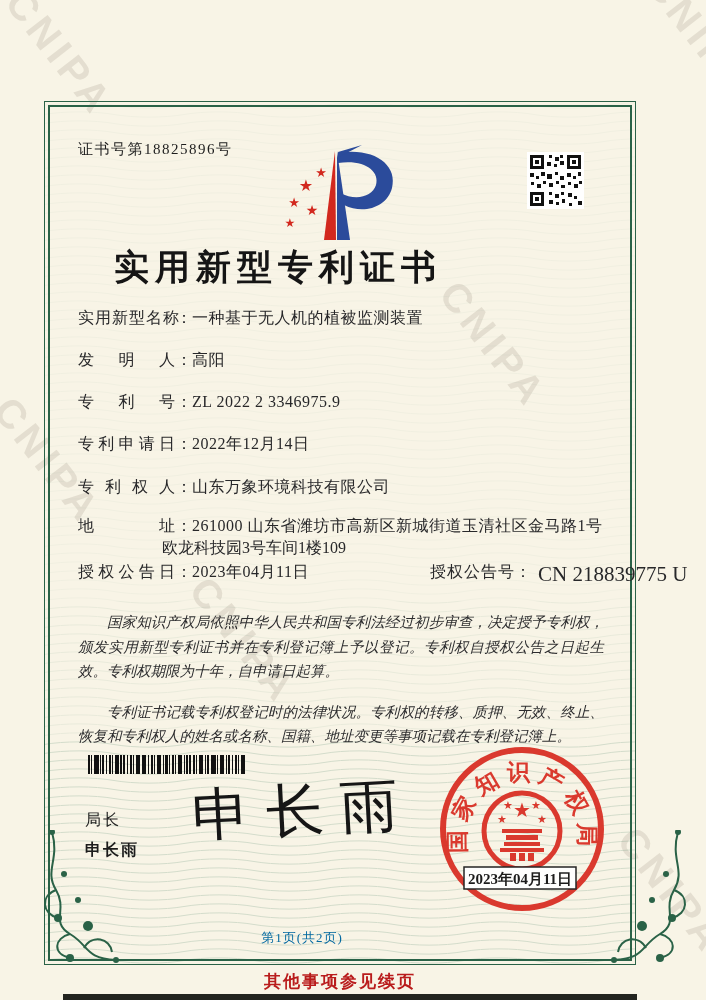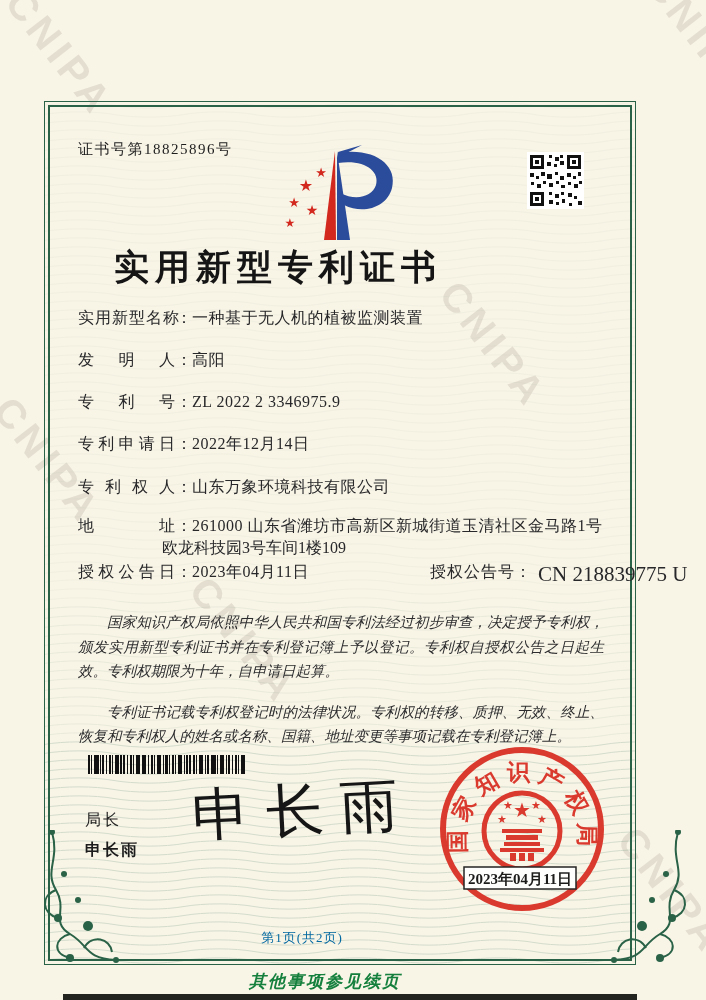--- a/index.html
+++ b/index.html
@@ -90,23 +90,23 @@
     letter-spacing:16px;white-space:nowrap;
     transform:rotate(-3deg);
     font-weight:500;
   }
   .seal{position:absolute;left:438px;top:745px;opacity:0.95;}
   .page-no{
     position:absolute;left:44px;top:929px;width:516px;
     text-align:center;font-size:13px;color:#0369a1;letter-spacing:1px;
   }
   .next-note{
-    position:absolute;left:29px;top:970px;width:592px;
-    text-align:center;font-size:17px;font-style:italic;font-weight:600;
-    color:#15803d;letter-spacing:2px;
+    position:absolute;left:44px;top:970px;width:592px;
+    text-align:center;font-size:17px;font-weight:600;
+    color:#b91c1c;letter-spacing:2px;
   }
   .scan-edge{
     position:absolute;left:63px;top:994px;width:574px;height:6px;
     background:#23241f;
   }
 </style>
 </head>
 <body>
 
 <div class="page">

